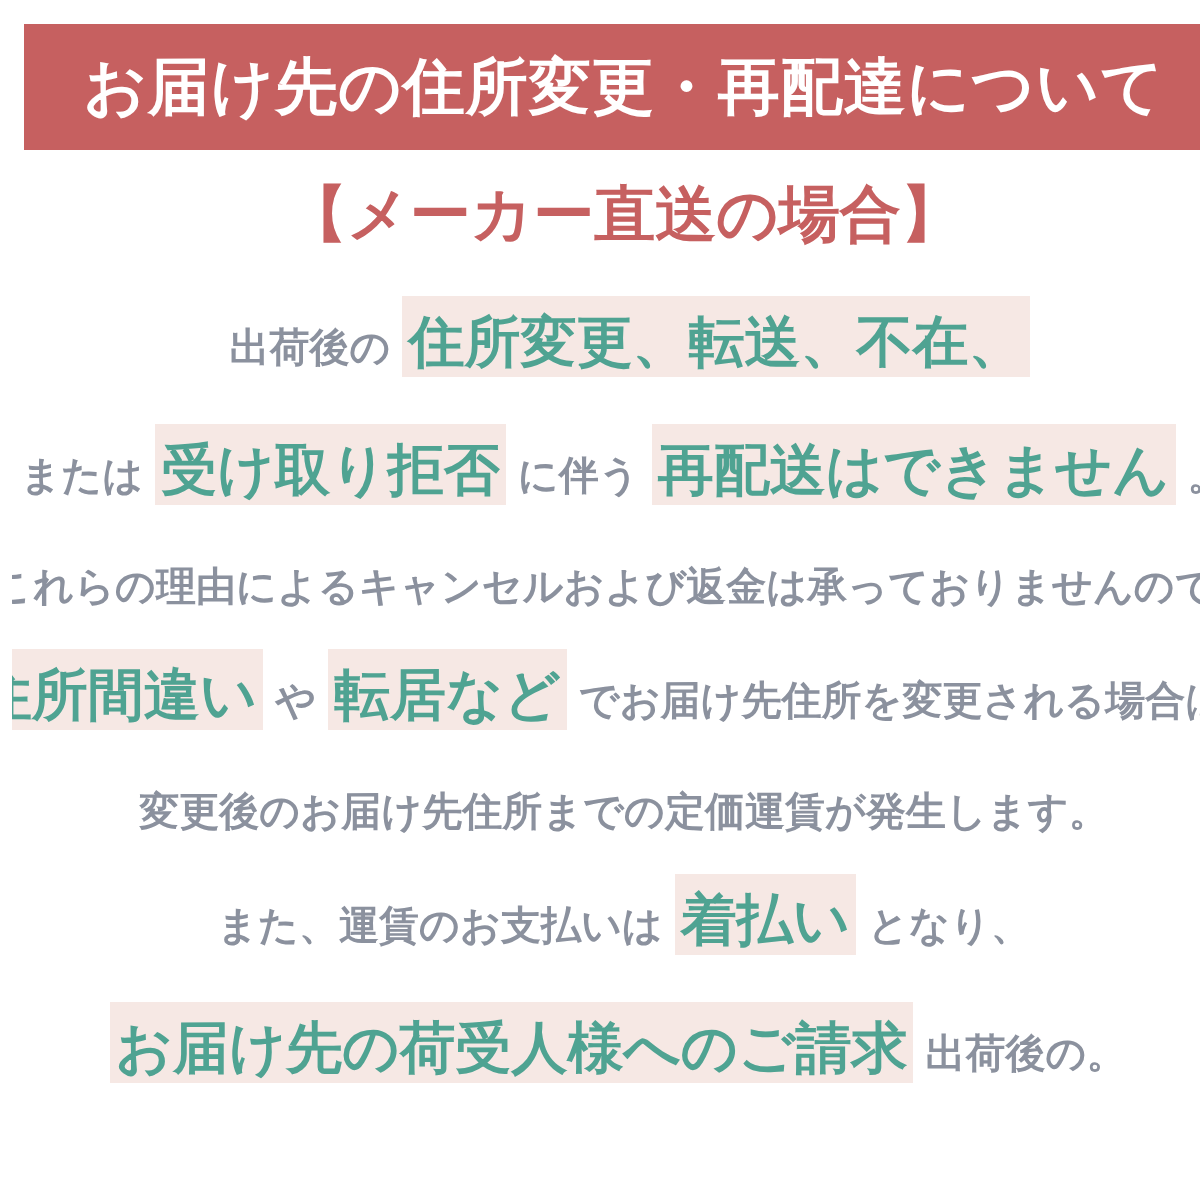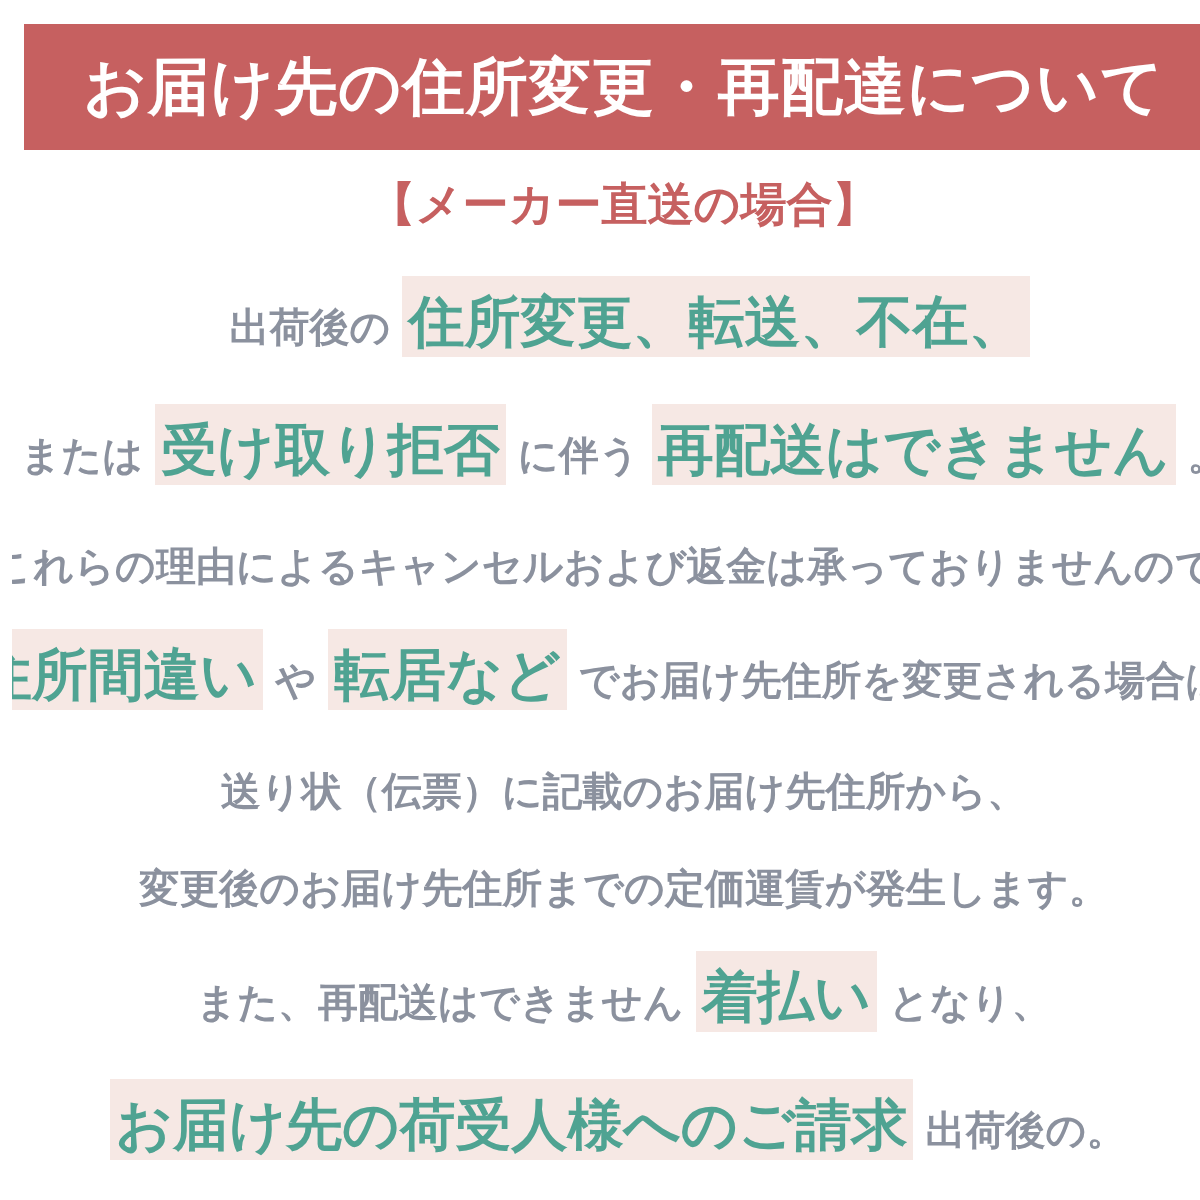--- a/index.html
+++ b/index.html
@@ -23,21 +23,21 @@
   }
   .content {
     width: 1200px;
     padding-top: 12px;
     display: flex;
     flex-direction: column;
     align-items: center;
   }
   .section-heading {
     color: #c66060;
-    font-size: 46px;
+    font-size: 61px;
     font-weight: 700;
     white-space: nowrap;
   }
   .heading-1 { margin-bottom: 22px; }
   .heading-2 { margin-top: 14px; margin-bottom: 24px; }
   .line {
     white-space: nowrap;
     text-align: left;
   }
   
@@ -80,29 +80,26 @@
     <span class="seg-plain">これらの理由によるキャンセルおよび返金は承っておりませんので、</span>
   </div>
 
 
 
 
   <div class="line line-big">
     <span class="seg-highlight">住所間違い</span><span class="seg-plain">や</span><span class="seg-highlight">転居など</span><span class="seg-plain">でお届け先住所を変更される場合は、</span>
   </div>
 
-  <div class="line line-small">
-    <span class="seg-plain">送り状（伝票）に記載のお届け先住所から、</span>
-  </div>
 
   <div class="line line-small">
     <span class="seg-plain">変更後のお届け先住所までの定価運賃が発生します。</span>
   </div>
 
   <div class="line line-big">
-    <span class="seg-plain">また、再配送はできません</span><span class="seg-highlight">着払い</span><span class="seg-plain">となり、</span>
+    <span class="seg-plain">また、運賃のお支払いは</span><span class="seg-highlight">着払い</span><span class="seg-plain">となり、</span>
   </div>
 
   <div class="line line-big">
     <span class="seg-highlight">お届け先の荷受人様へのご請求</span><span class="seg-plain">出荷後の。</span>
   </div>
 
 </div>
 
 </body></html>

